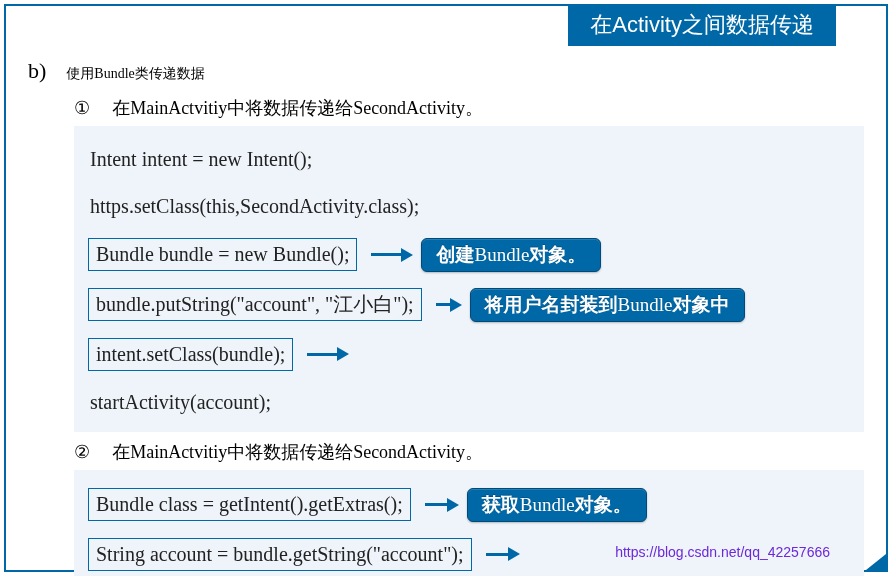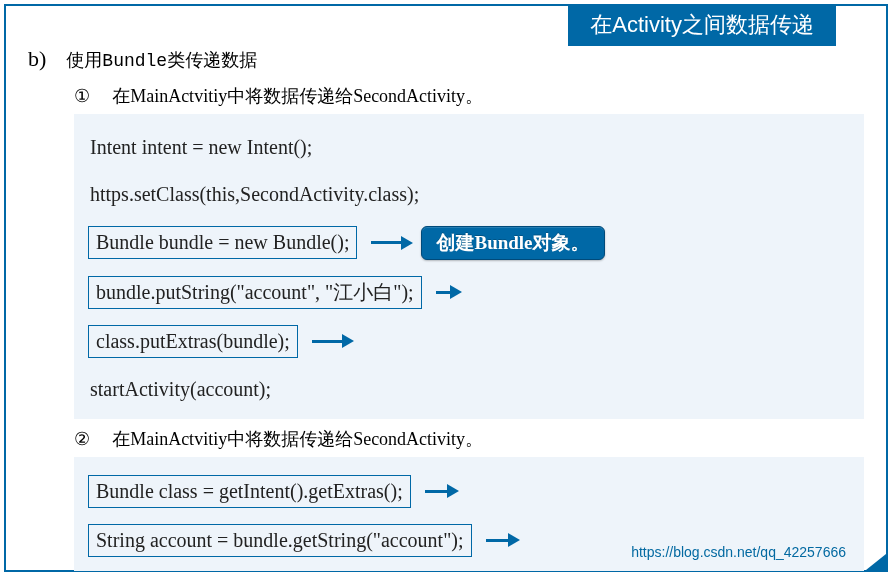--- a/index.html
+++ b/index.html
@@ -10,21 +10,21 @@
       font-family: "Times New Roman", "SimSun", serif;
       position: relative;
       overflow: hidden;
     }
     .frame {
       border: 2px solid #0068a6;
       width: 884px;
       height: 568px;
       margin: 4px;
       position: relative;
-      padding: 18px 22px 10px 22px;
+      padding: 30px 22px 10px 22px;
     }
     .title-banner {
       position: absolute;
       top: -2px;
       right: 50px;
       background: #0068a6;
       color: #fff;
       font-family: "Microsoft YaHei", sans-serif;
       font-size: 22px;
       padding: 4px 20px;
@@ -34,22 +34,22 @@
       margin-top: 22px;
       display: flex;
       align-items: baseline;
       gap: 20px;
     }
     .heading-label {
       font-size: 22px;
       font-family: "Times New Roman", serif;
     }
     .heading-text {
-      font-size: 18px;
-      font-family: Liberation Mono, monospace;
+      font-size: 14px;
+      font-family: Liberation Serif, serif;
     }
     .step-row {
       display: flex;
       align-items: baseline;
       gap: 22px;
       margin: 12px 0 6px 46px;
     }
     .step-num {
       font-size: 18px;
       font-family: "Arial",sans-serif;
@@ -103,26 +103,26 @@
       color: #fff;
       border-radius: 6px;
       padding: 5px 14px;
       font-family: "Microsoft YaHei", sans-serif;
       font-size: 19px;
       border: 1px solid #004a7a;
       font-weight: bold;
       text-shadow: 0 -1px 0 rgba(0,0,0,0.2);
       box-shadow: inset 0 1px 0 rgba(255,255,255,.15), 0 1px 2px rgba(0,0,0,.25);
     }
-    .bubble .en { font-family: "Times New Roman", serif; font-weight: bold; }
+    .bubble .en { font-family: "Times New Roman", serif; font-weight: normal; }
     .watermark {
       position: absolute;
       bottom: 10px;
-      right: 40px;
-      color: #0369a1;
+      right: 56px;
+      color: #6d28d9;
       font-family: Arial, sans-serif;
       font-size: 14px;
     }
     .corner {
       position: absolute;
       bottom: 0; right: 0;
       width: 0; height: 0;
       border-left: 20px solid transparent;
       border-bottom: 16px solid #0068a6;
     }
@@ -157,23 +157,24 @@
           <span class="arrow-head"></span>
         </span>
       <span class="bubble"><span>创建</span><span class="en">Bundle</span><span>对象。</span></span>
     </div>
     <div class="code-line">
       <span class="boxed">bundle.putString("account", "江小白");</span>
       <span class="arrow">
           <span class="arrow-line" style="width:14px;"></span>
           <span class="arrow-head"></span>
         </span>
-    </div>
-    <div class="code-line">
-      <span class="boxed">class.putExtras(bundle);</span>
+      <span class="bubble"><span>将用户名封装到</span><span class="en">Bundle</span><span>对象中</span></span>
+    </div>
+    <div class="code-line">
+      <span class="boxed">intent.setClass(bundle);</span>
       <span class="arrow">
           <span class="arrow-line"></span>
           <span class="arrow-head"></span>
         </span>
     </div>
     <div class="code-line">
         <span class="plain">startActivity(account);</span>
       </div>
   </div>
 
@@ -182,20 +183,21 @@
     <span class="step-text">在MainActvitiy中将数据传递给SecondActivity。</span>
   </div>
 
   <div class="code-block">
     <div class="code-line">
       <span class="boxed">Bundle class = getIntent().getExtras();</span>
       <span class="arrow">
           <span class="arrow-line" style="width:22px;"></span>
           <span class="arrow-head"></span>
         </span>
+      <span class="bubble"><span>获取</span><span class="en">Bundle</span><span>对象。</span></span>
     </div>
     <div class="code-line" style="margin-bottom:4px;">
       <span class="boxed">String account = bundle.getString("account");</span>
       <span class="arrow">
           <span class="arrow-line" style="width:22px;"></span>
           <span class="arrow-head"></span>
         </span>
     </div>
   </div>
 

